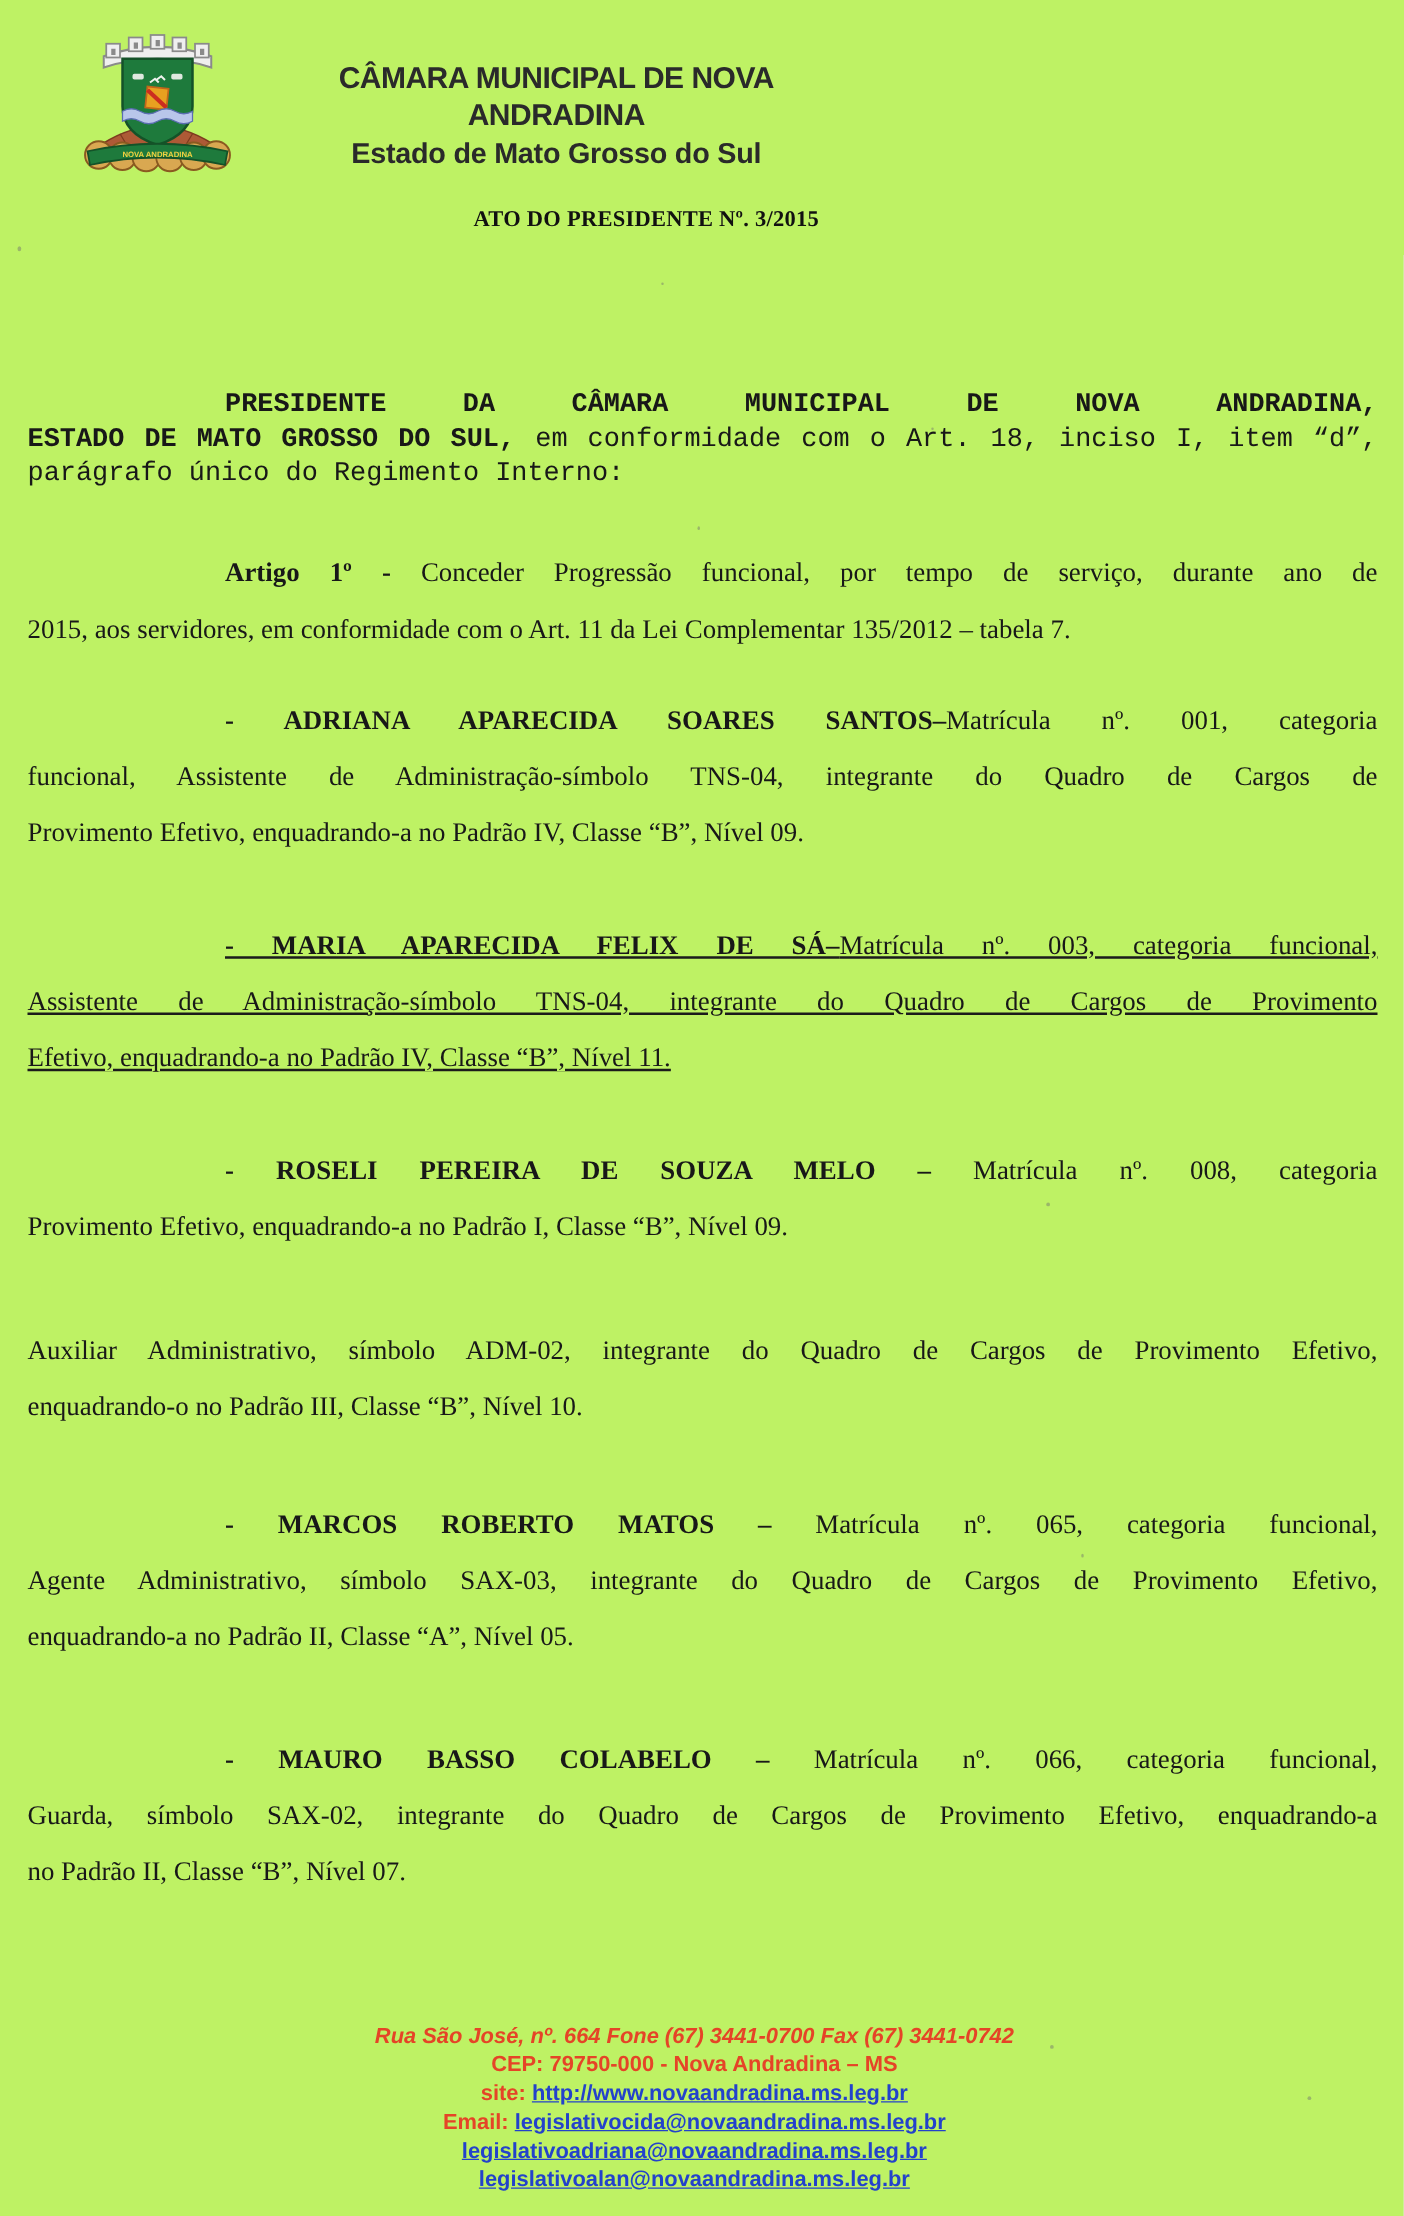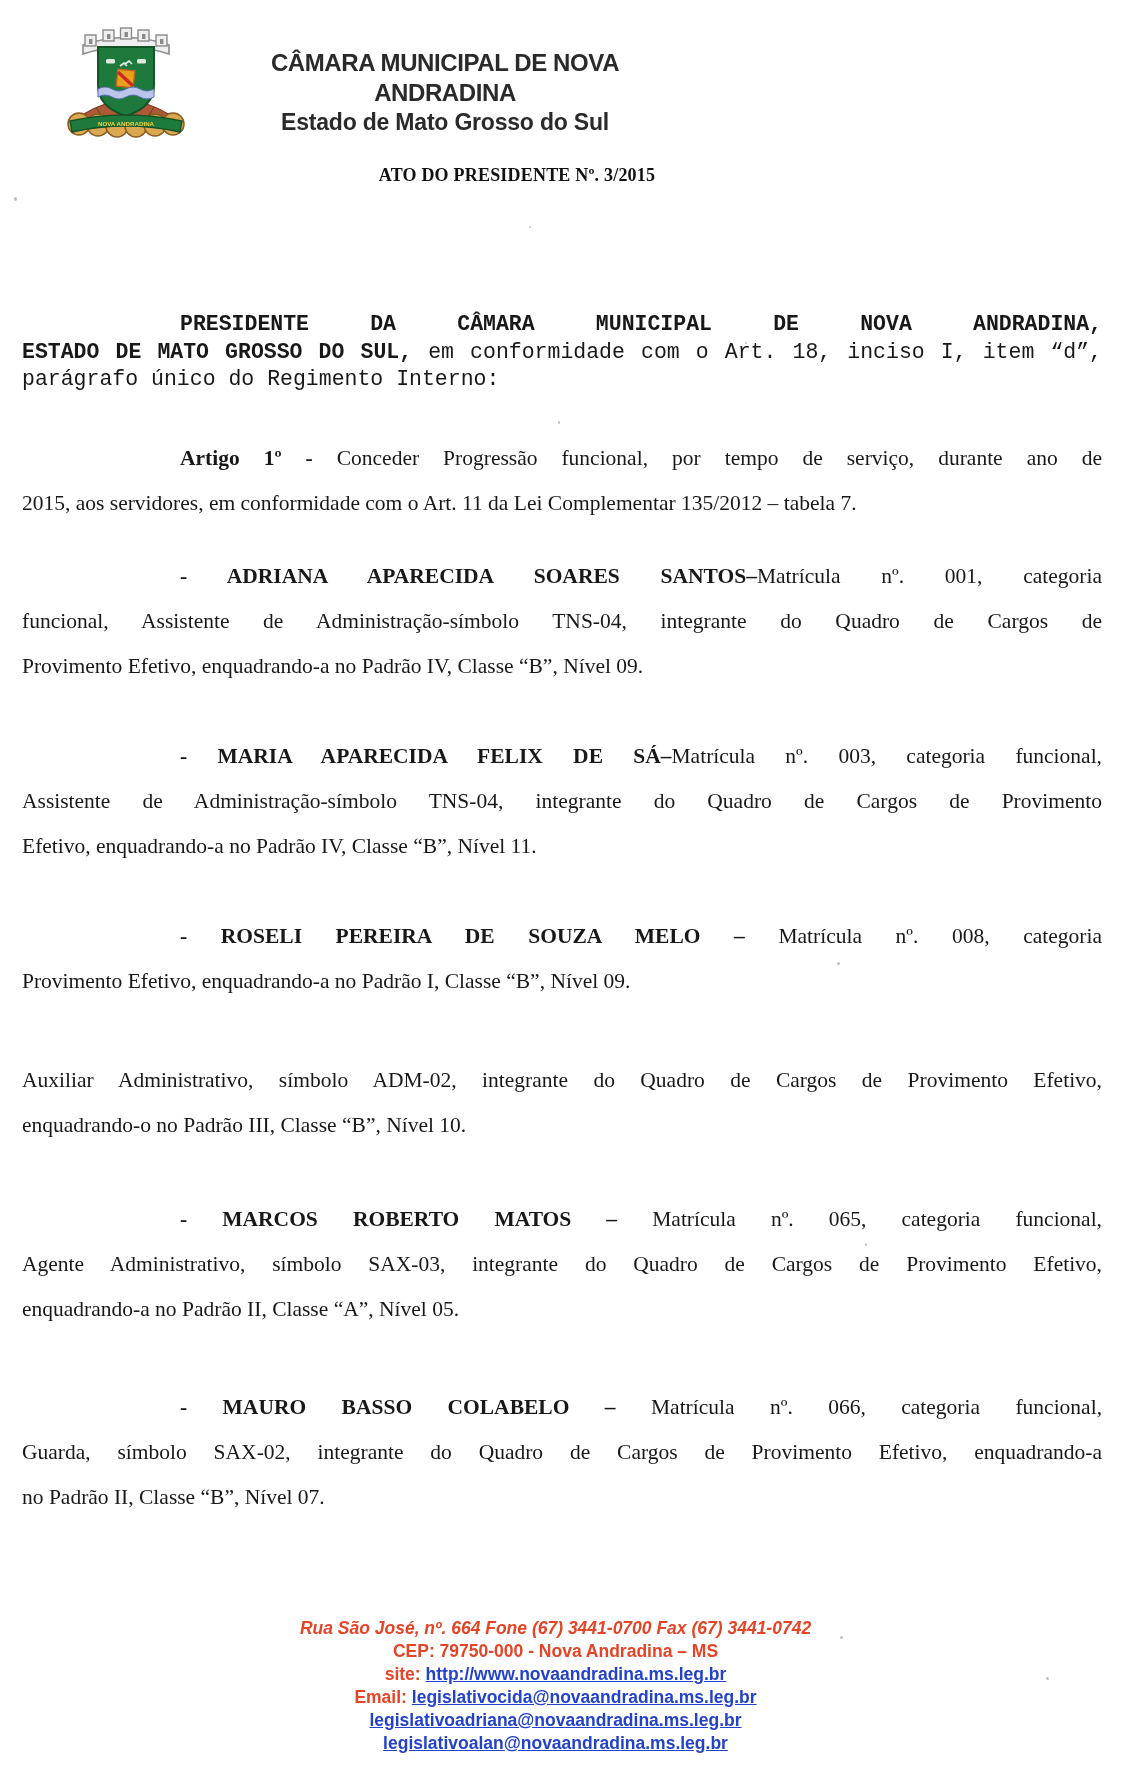--- a/index.html
+++ b/index.html
@@ -1,18 +1,18 @@
 <!DOCTYPE html>
 <html><head>
 <meta charset="utf-8">
 <style>
   html,body{margin:0;padding:0;background:#e9e9e9;}
   .page{
     position:relative;width:1123px;height:1773px;margin:0 auto;
-    background:#ffffff;overflow:hidden;color:#1b1b1b;
+    background:#bef264;overflow:hidden;color:#1b1b1b;
     font-family:"Liberation Serif", serif;
   }
   
   .logo{position:absolute;left:62px;top:13px;width:128px;height:126px;}
   .header-text{position:absolute;left:205px;top:48px;width:480px;text-align:center;
     font-family:"Liberation Sans", sans-serif;font-weight:bold;color:#2a2a2a;}
   .org-name{font-size:24px;line-height:30px;letter-spacing:-0.4px;}
   .org-subtitle{font-size:23px;line-height:28px;letter-spacing:-0.2px;}
   
   .doc-title{position:absolute;top:165px;left:0;width:1000px;text-align:center;
@@ -20,21 +20,21 @@
   
   .content{position:absolute;left:22px;top:0;width:1080px;}
   .doc-line{font-size:21.5px;line-height:45px;text-align:justify;text-align-last:justify;
     color:#181818;}
   .doc-line.last{text-align-last:left;}
   .ind{text-indent:158px;}
   .preamble{margin-top:311px;font-family:Liberation Mono, monospace;}
   .preamble .doc-line{line-height:27.5px;}
   .article{margin-top:42px;}
   .entry-1{margin-top:28px;}
-  .entry-2{margin-top:45px;}
+  .entry-2{margin-top:45px;text-decoration:underline;}
   .entry-3{margin-top:45px;}
   .entry-4{margin-top:54px;}
   .entry-5{margin-top:49px;}
   .entry-6{margin-top:53px;}
   b{font-weight:bold;}
   
   .footer{position:absolute;top:1617px;left:-6px;width:1123px;text-align:center;
     font-family:"Liberation Sans", sans-serif;font-weight:bold;
     font-size:17.5px;line-height:23px;}
   .red{color:#e54427;}

